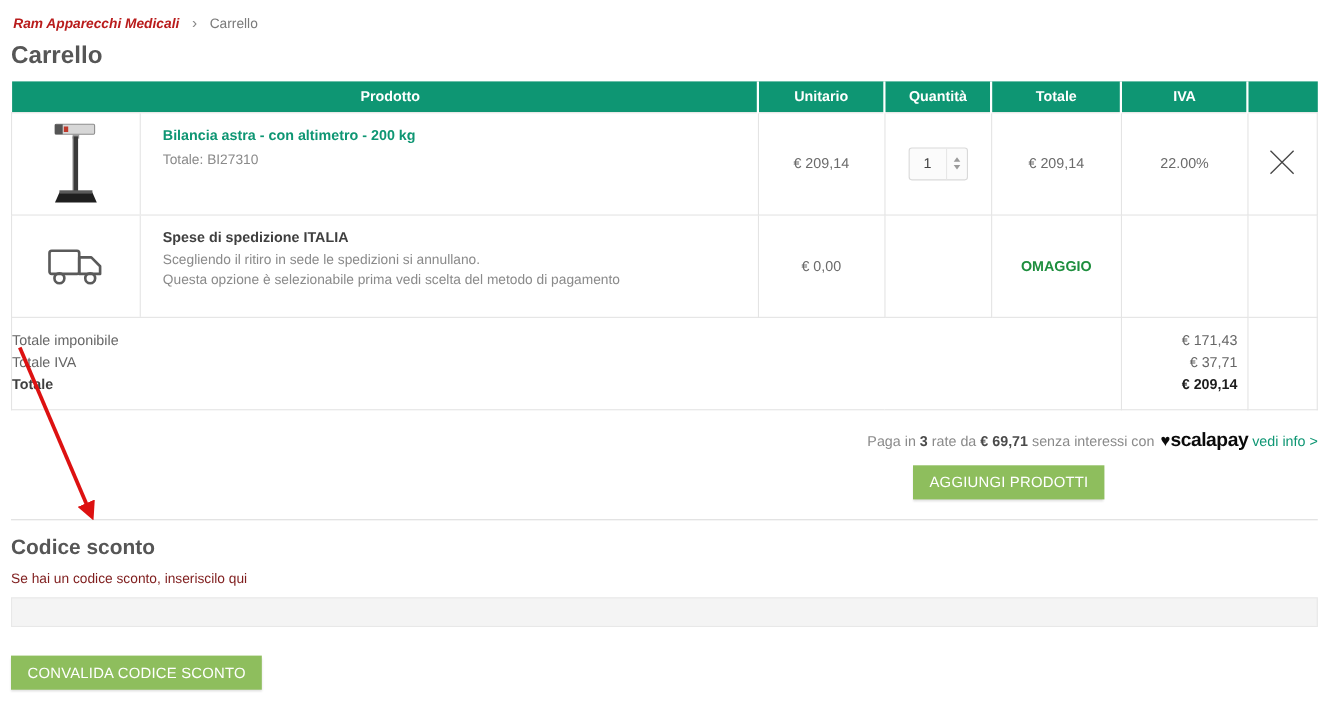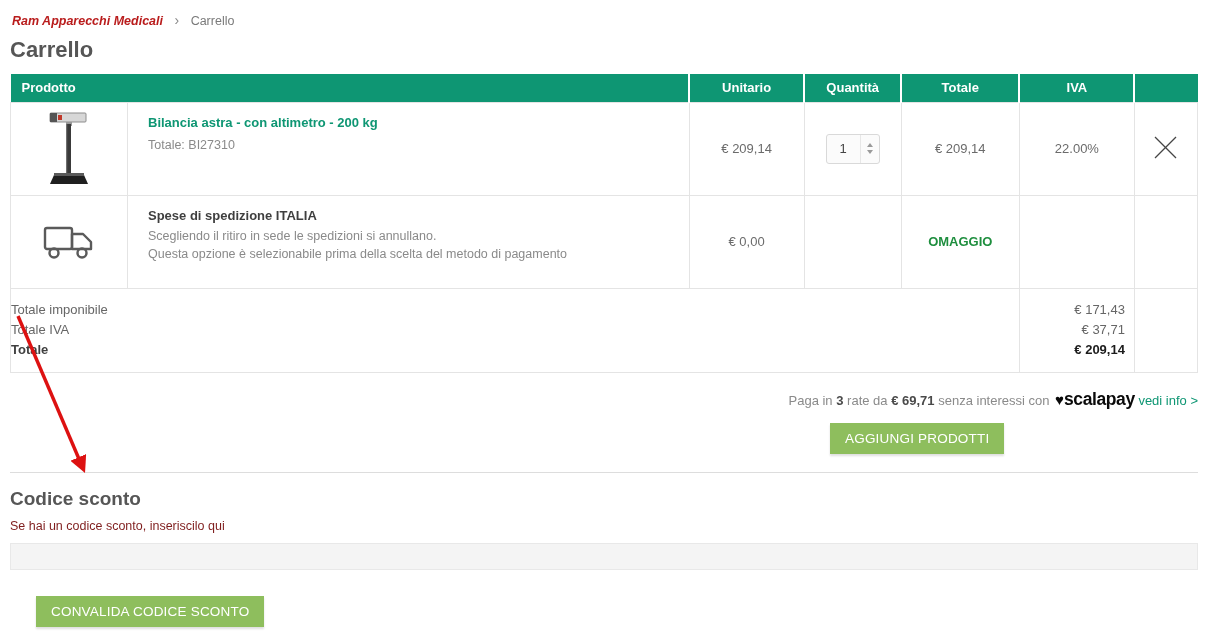--- a/index.html
+++ b/index.html
@@ -18,21 +18,21 @@
 
   
   .page-title { font-size:22px; font-weight:600; color:#565656; margin-bottom:11px; }
 
   
   table.cart { width:100%; border-collapse:collapse; table-layout:fixed; }
   thead th {
     background:#0E9673; color:#fff; font-size:13px; font-weight:700;
     height:28px; text-align:center; border-left:2px solid #fff; padding:0;
   }
-  thead th:first-child { border-left:none; text-align:left; padding-left:11px; }
+  thead th:first-child { border-left:none; text-align:center; padding-left:11px; }
   tbody td { border:1px solid #E4E4E4; vertical-align:middle; text-align:center;
     font-size:13px; color:#6b6b6b; height:93px; padding:0; background:#fff; }
   td.prod-cell { padding:0; text-align:left; }
   .prod-flex { display:flex; align-items:stretch; height:100%; }
   .prod-img { width:117px; flex:0 0 117px; border-right:1px solid #E4E4E4;
     display:flex; align-items:center; justify-content:center; }
   .prod-info { padding:12px 20px; }
   .prod-name { color:#0E9673; font-weight:700; font-size:13px; text-decoration:none; cursor:pointer; display:inline-block; }
   .prod-code { color:#8a8a8a; font-size:12.5px; margin-top:8px; }
   .ship-title { color:#3f3f3f; font-weight:700; font-size:13px; margin-bottom:4px; }
@@ -77,21 +77,21 @@
 
   .divider { border:none; border-top:1px solid #ddd; margin-top:18px; }
 
   
   .discount-title { font-size:19px; font-weight:600; color:#565656; margin-top:15px; }
   .discount-hint { font-size:12.5px; color:#7f1d1d; margin-top:9px; }
   .discount-input {
     width:100%; height:27px; margin-top:10px; background:#f4f4f4;
     border:1px solid #e8e8e8; outline:none; padding:0 8px; font-size:13px; color:#555;
   }
-  .btn-validate { margin-top:26px;margin-left:26px; }
+  .btn-validate { margin-top:26px; }
 
   
   .arrow-overlay { position:absolute; left:0; top:0; width:1210px; height:641px;
     pointer-events:none; z-index:10; }
 </style>
 </head>
 <body>
 
 <div class="page">
 
@@ -173,21 +173,21 @@
               <svg width="54" height="40" viewBox="0 0 54 40" fill="none" stroke="#5a5a5a" stroke-width="2.4" stroke-linejoin="round" stroke-linecap="round">
                 <rect x="3" y="6" width="27" height="21" rx="2"></rect>
                 <path d="M30 12 h11 l8 8 v7 h-19 z"></path>
                 <circle cx="12" cy="31" r="4.5"></circle>
                 <circle cx="40" cy="31" r="4.5"></circle>
               </svg>
             </div>
             <div class="prod-info">
               <div class="ship-title">Spese di spedizione ITALIA</div>
               <div class="ship-line">Scegliendo il ritiro in sede le spedizioni si annullano.</div>
-              <div class="ship-line">Questa opzione è selezionabile prima della scelta del metodo di pagamento</div>
+              <div class="ship-line">Questa opzione è selezionabile prima vedi scelta del metodo di pagamento</div>
             </div>
           </div>
         </td>
         <td>€ 0,00</td>
         <td></td>
         <td><span class="omaggio">OMAGGIO</span></td>
         <td></td>
         <td></td>
       </tr>
 

